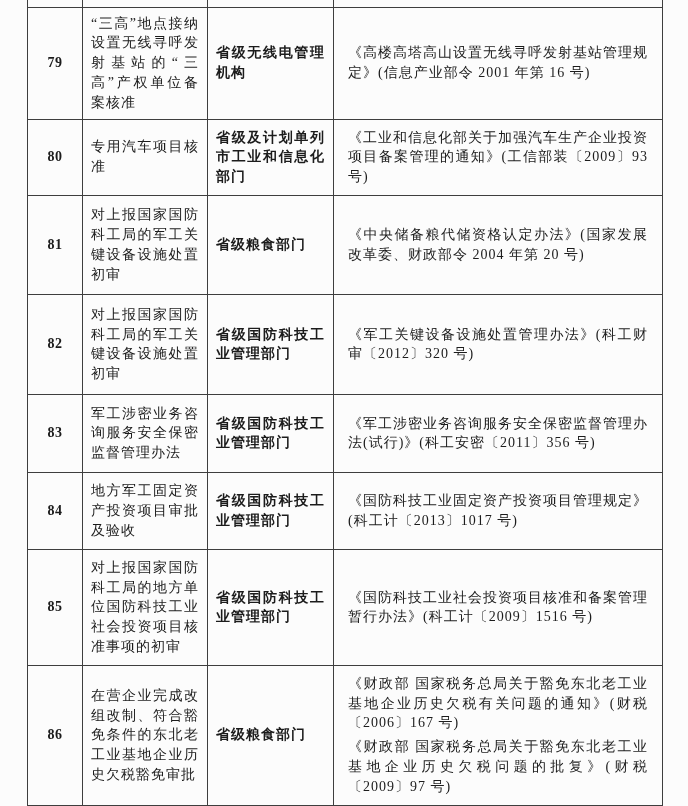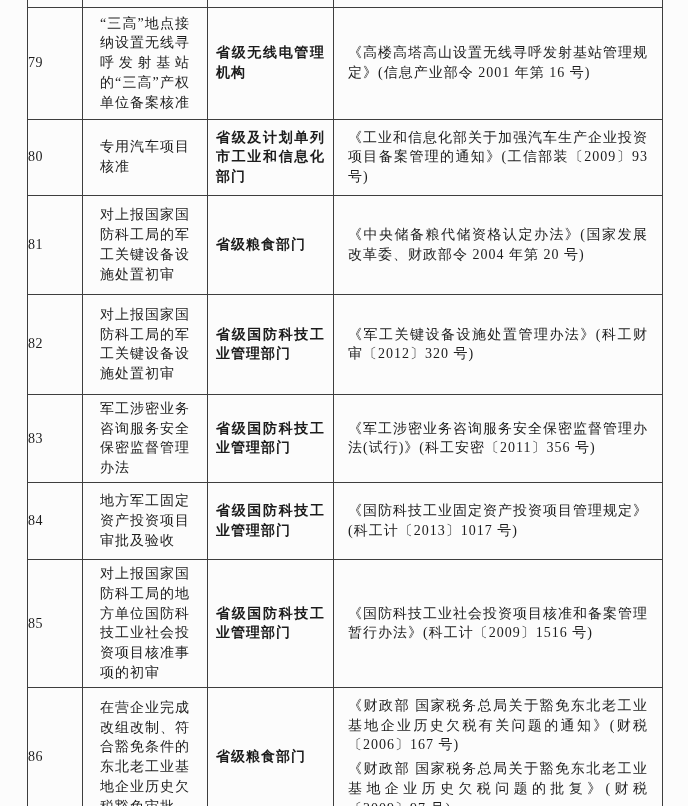--- a/index.html
+++ b/index.html
@@ -27,25 +27,26 @@
     vertical-align: middle;
     font-size: 14px;
     line-height: 19.8px;
     letter-spacing: 1px;
     overflow: hidden;
     padding: 0;
   }
   tr.partial-top td { border-top: none; }
   tr.partial-bottom td { border-bottom: none; }
   .c-no {
-    text-align: left;
+    text-align: center;
     letter-spacing: 0.5px;
+    font-weight: bold;
   }
   .c-item {
-    padding: 4px 17px;
+    padding: 4px 8px;
     text-align: justify;
   }
   .c-auth {
     padding: 4px 8px;
     text-align: justify;
     font-weight: bold;
   }
   .c-basis {
     padding: 4px 10px;
     text-align: justify;

